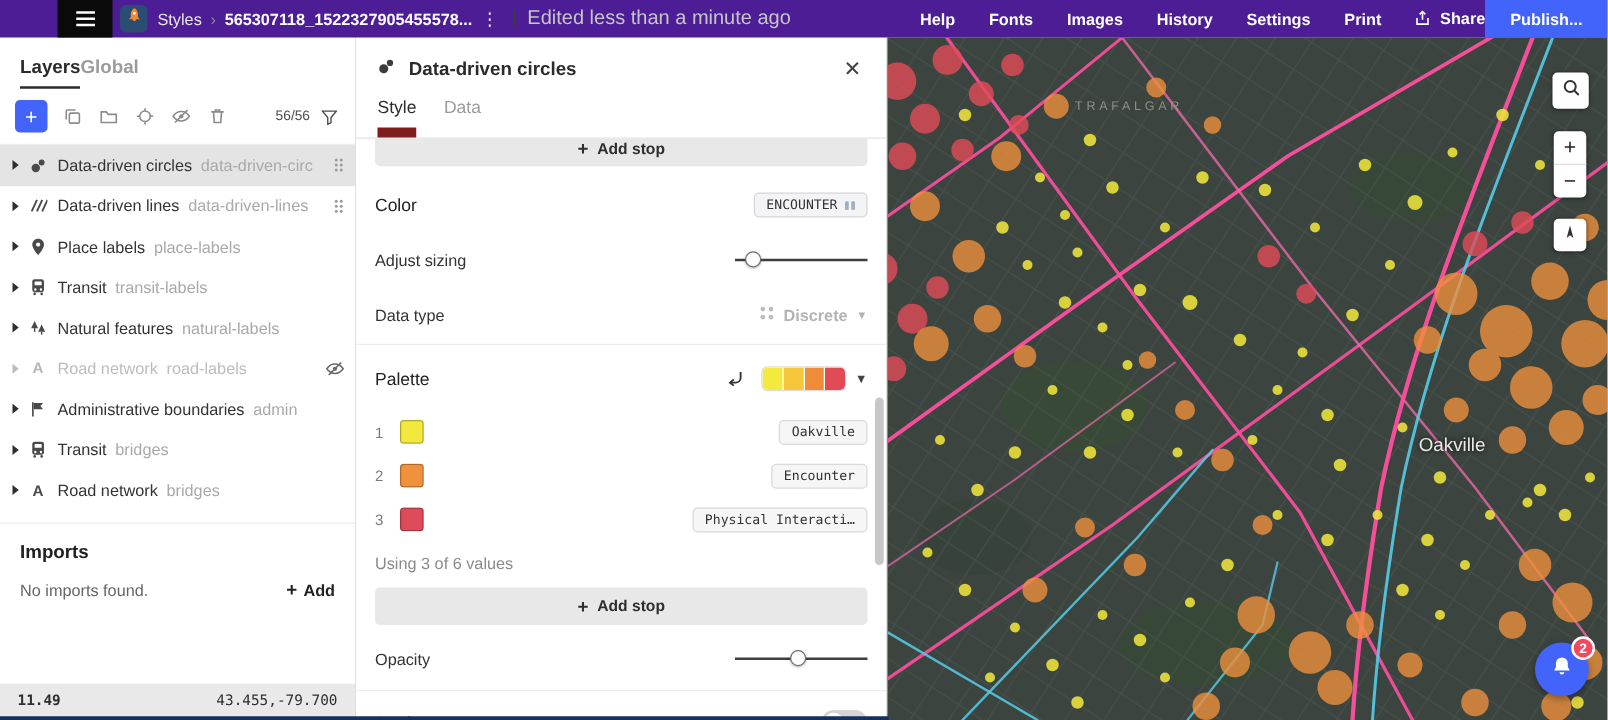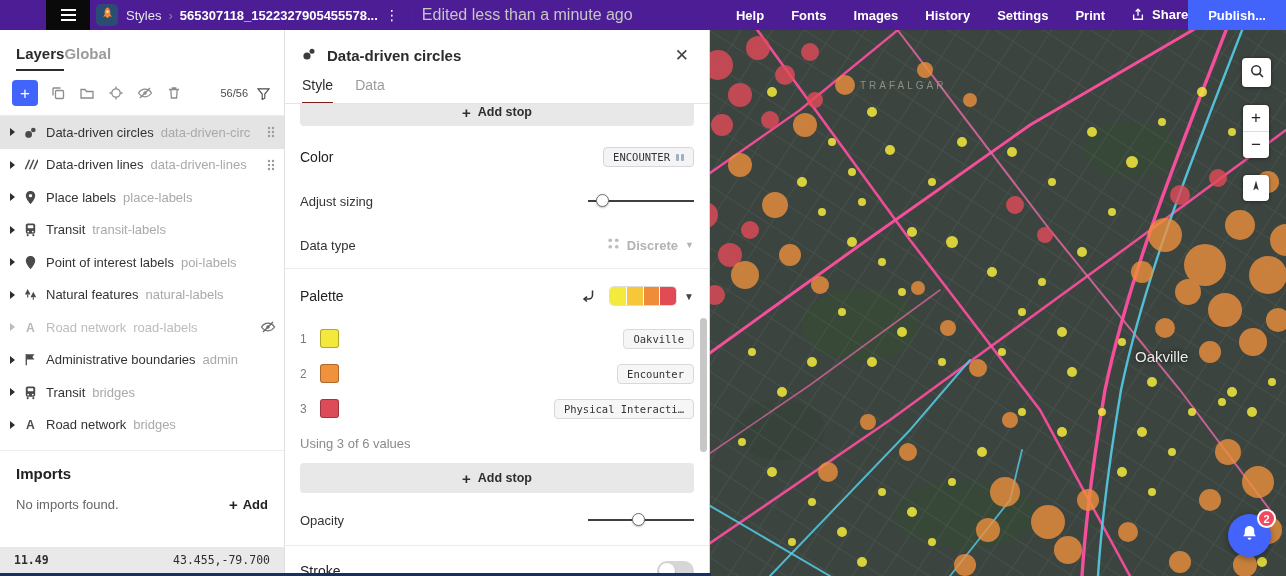--- a/index.html
+++ b/index.html
@@ -56,21 +56,21 @@
   .status-coords { margin-left:auto; }
   .bottom-edge { position:absolute; left:0; bottom:0; width:711px; height:3px; background:#16315f; z-index:30; }
 
   
   .panel { width:425px; background:#fff; border-right:1px solid #d8d8d8; display:flex; flex-direction:column; position:relative; }
   .panel-header { display:flex; align-items:center; gap:10px; padding:15px 16px 11px; }
   .panel-title { font-size:15px; font-weight:700; color:#2b2b2b; }
   .close-x { margin-left:auto; font-size:17px; color:#444; cursor:pointer; line-height:1; padding:2px 4px; }
   .panel-tabs { display:flex; gap:22px; padding:0 17px; border-bottom:1px solid #e4e4e4; font-size:14px; }
   .panel-tab { color:#9b9b9b; padding-bottom:9px; cursor:pointer; }
-  .panel-tab.active { color:#2b2b2b; border-bottom:1px solid #7f1d1d; }
+  .panel-tab.active { color:#2b2b2b; border-bottom:8px solid #7f1d1d; }
   .panel-scroll { flex:1; overflow:hidden; padding:0 15px; position:relative; }
   .addstop { background:#e8e8e8; border:none; width:100%; border-radius:4px; display:flex; align-items:center; justify-content:center; gap:7px; font-size:12.5px; font-weight:700; color:#2e2e2e; cursor:pointer; font-family:inherit; }
   .addstop .plus { font-size:15px; font-weight:700; }
   .addstop-top { height:28px; margin:-6px 0 10px; border-radius:4px; }
   .addstop-mid { height:30px; margin:2px 0 4px; }
   .ctl-row { display:flex; align-items:center; }
   .row-sizing { min-height:46px; }
   .row-color { min-height:42px; }
   .row-datatype { min-height:42px; }
   .row-palette { min-height:50px; }
@@ -275,30 +275,20 @@
                 <rect x="3" y="1.5" width="10" height="11" rx="2" fill="#4a4a4a"></rect>
                 <rect x="5" y="3.5" width="6" height="3.2" rx=".5" fill="#fff"></rect>
                 <circle cx="5.6" cy="10.2" r="1" fill="#fff"></circle>
                 <circle cx="10.4" cy="10.2" r="1" fill="#fff"></circle>
                 <circle cx="5" cy="14" r="1.1" fill="#4a4a4a"></circle>
                 <circle cx="11" cy="14" r="1.1" fill="#4a4a4a"></circle>
               </svg>
             </span>
             <span class="lname">Transit</span>
             <span class="lid">transit-labels</span>
-          </div>
-          <div class="layer-row">
-            <span class="caret"></span>
-            <span class="licon">
-              <svg viewBox="0 0 16 16">
-                <path d="M8 1C5.2 1 3 3.2 3 6c0 3.7 5 9 5 9s5-5.3 5-9c0-2.8-2.2-5-5-5z" fill="#4a4a4a"></path>
-              </svg>
-            </span>
-            <span class="lname">Point of interest labels</span>
-            <span class="lid">poi-labels</span>
           </div>
           <div class="layer-row">
             <span class="caret"></span>
             <span class="licon">
               <svg viewBox="0 0 16 16">
                 <path d="M5 2l3 6H2z" fill="#4a4a4a"></path>
                 <rect x="4.4" y="8" width="1.2" height="3.2" fill="#4a4a4a"></rect>
                 <path d="M11 5l3 6H8z" fill="#4a4a4a"></path>
                 <rect x="10.4" y="11" width="1.2" height="2.6" fill="#4a4a4a"></rect>
               </svg>

